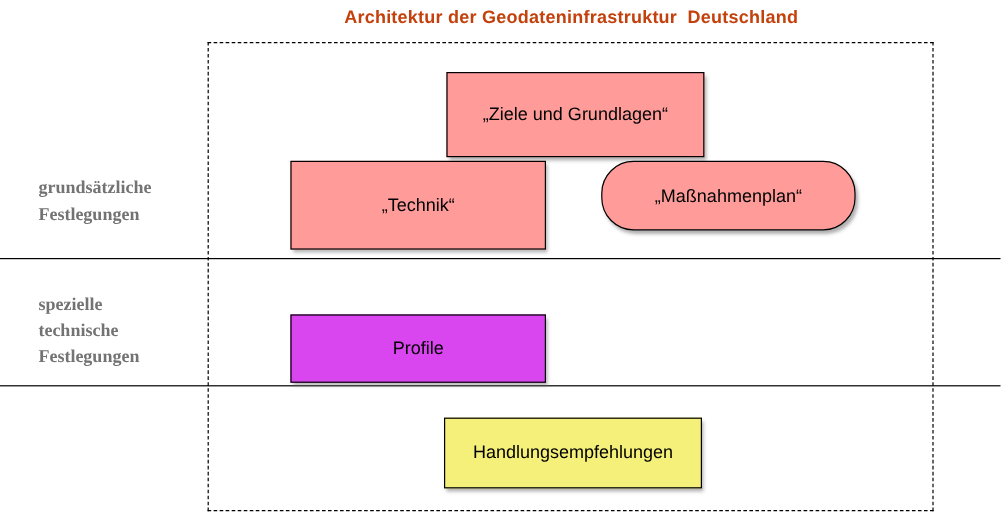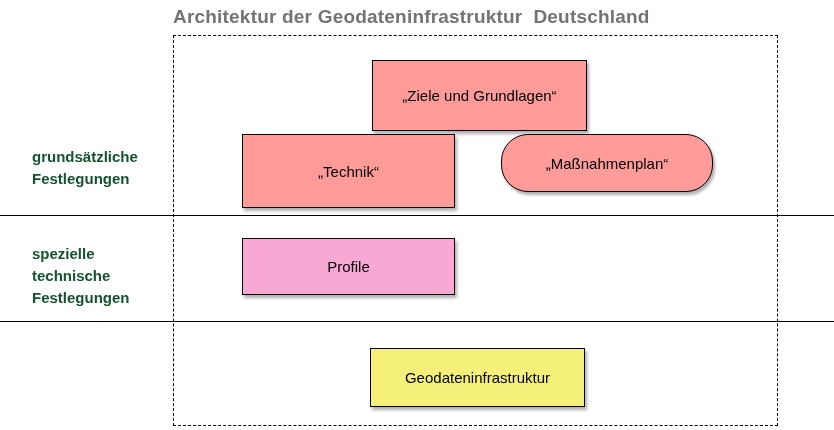--- a/index.html
+++ b/index.html
@@ -13,23 +13,24 @@
     width: 834px;
     height: 430px;
     background: #ffffff;
     overflow: hidden;
   }
   .diagram-title {
     position: absolute;
     left: 173px;
     top: 6px;
     width: 606px;
-    font-size: 19px;
+    text-align: center;
+    font-size: 15px;
     font-weight: bold;
-    color: #737373;
+    color: #c2410c;
     white-space: pre;
     letter-spacing: 0.2px;
   }
   .dashed-frame {
     position: absolute;
     left: 173px;
     top: 35px;
     width: 605px;
     height: 391px;
     border: 1px dashed #000000;
@@ -42,23 +43,24 @@
     height: 0;
     border-top: 1.5px solid #000000;
   }
   .h-divider.first  { top: 215px; }
   .h-divider.second { top: 321px; }
   .row-label {
     position: absolute;
     left: 32px;
     font-size: 15px;
     font-weight: bold;
-    color: #14532d;
+    color: #737373;
     line-height: 22px;
     white-space: pre-line;
+    font-family: Liberation Serif, serif;
   }
   .row-label.r1 { top: 146px; }
   .row-label.r2 { top: 243px; }
   .row-label.r3 { top: 363px; }
   .node {
     position: absolute;
     box-sizing: border-box;
     border: 1px solid #000000;
     box-shadow: 2px 3px 3px rgba(110,110,110,0.55);
     display: flex;
@@ -98,22 +100,22 @@
   </div>
 
   <div class="node technik" style="background-color: rgb(255, 156, 154);">
     <span>„Technik“</span>
   </div>
 
   <div class="node massnahmenplan" style="background-color: rgb(255, 156, 154); border-radius: 27px;">
     <span>„Maßnahmenplan“</span>
   </div>
 
-  <div class="node profile" style="background-color: #f9a8d4;">
+  <div class="node profile" style="background-color: #d946ef; margin-top: 24px;">
     <span>Profile</span>
   </div>
 
 
   <div class="node handlungs" style="background-color: rgb(245, 240, 122);">
-    <span>Geodateninfrastruktur</span>
+    <span>Handlungsempfehlungen</span>
   </div>
 
 </div>
 
 </body></html>

